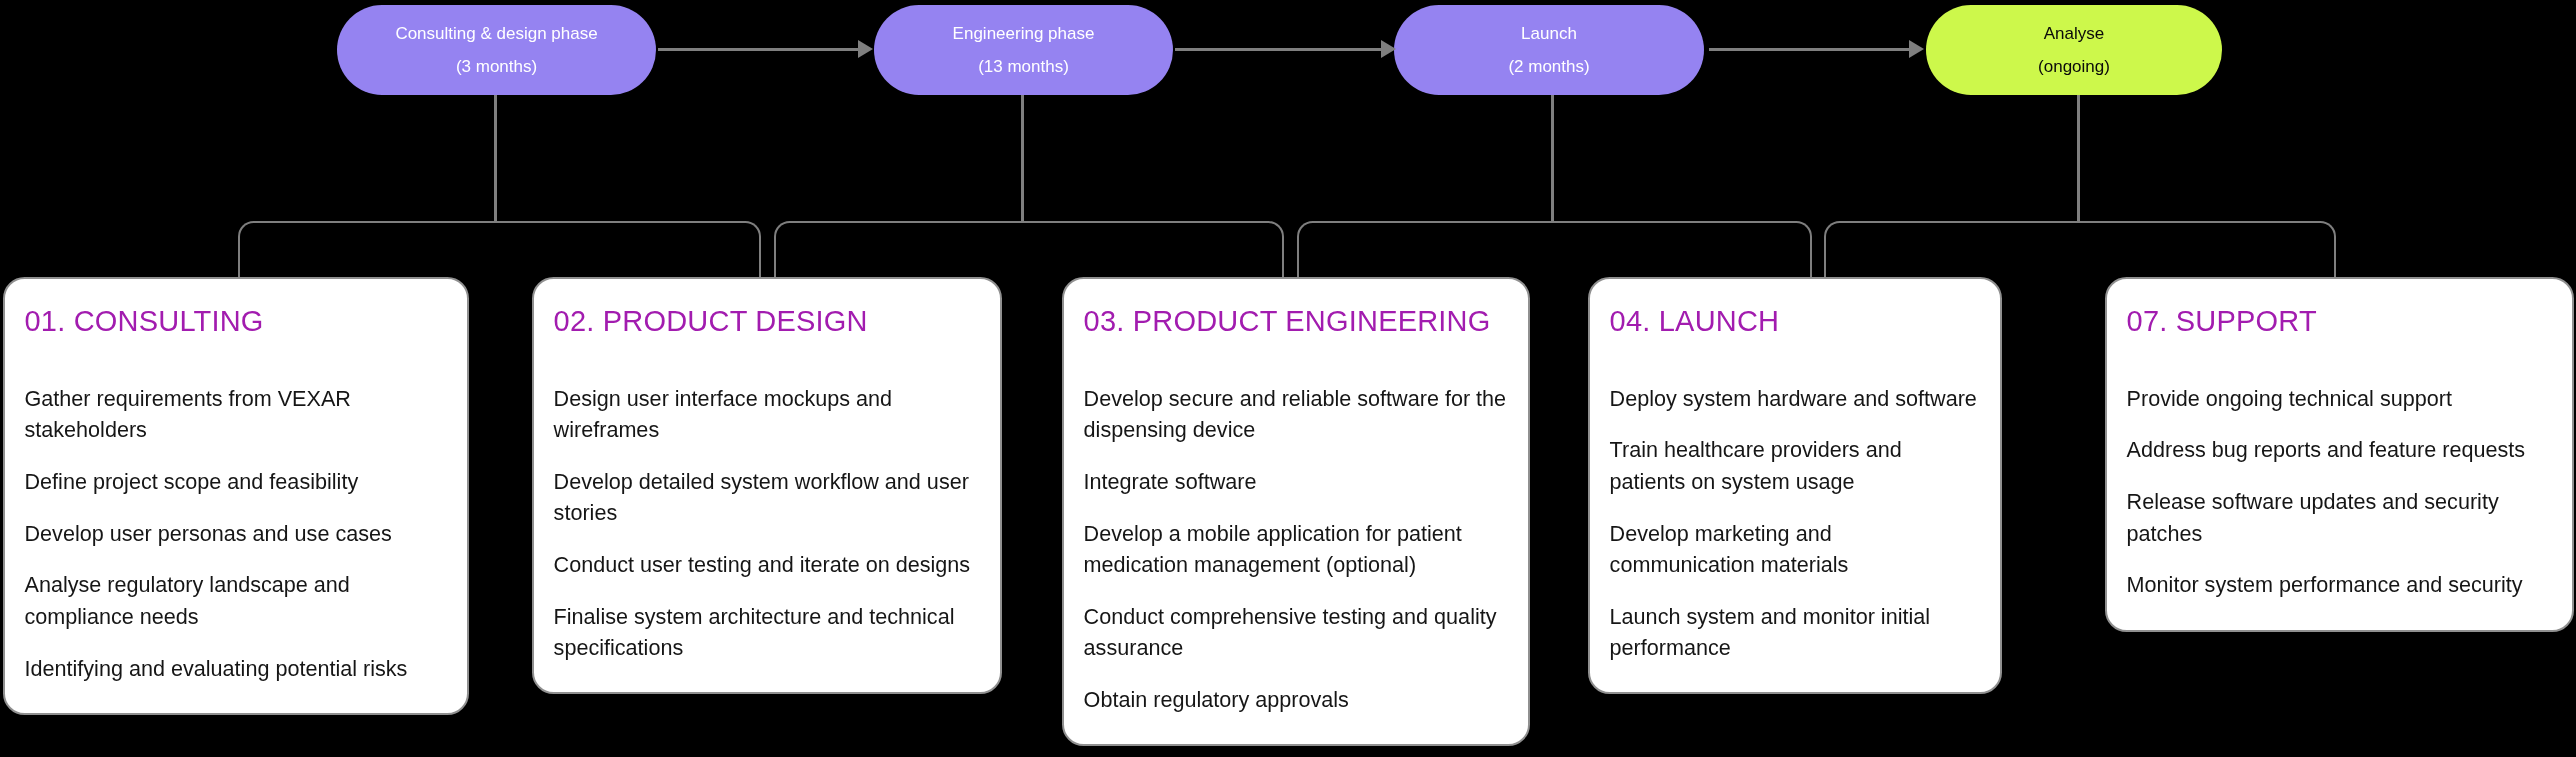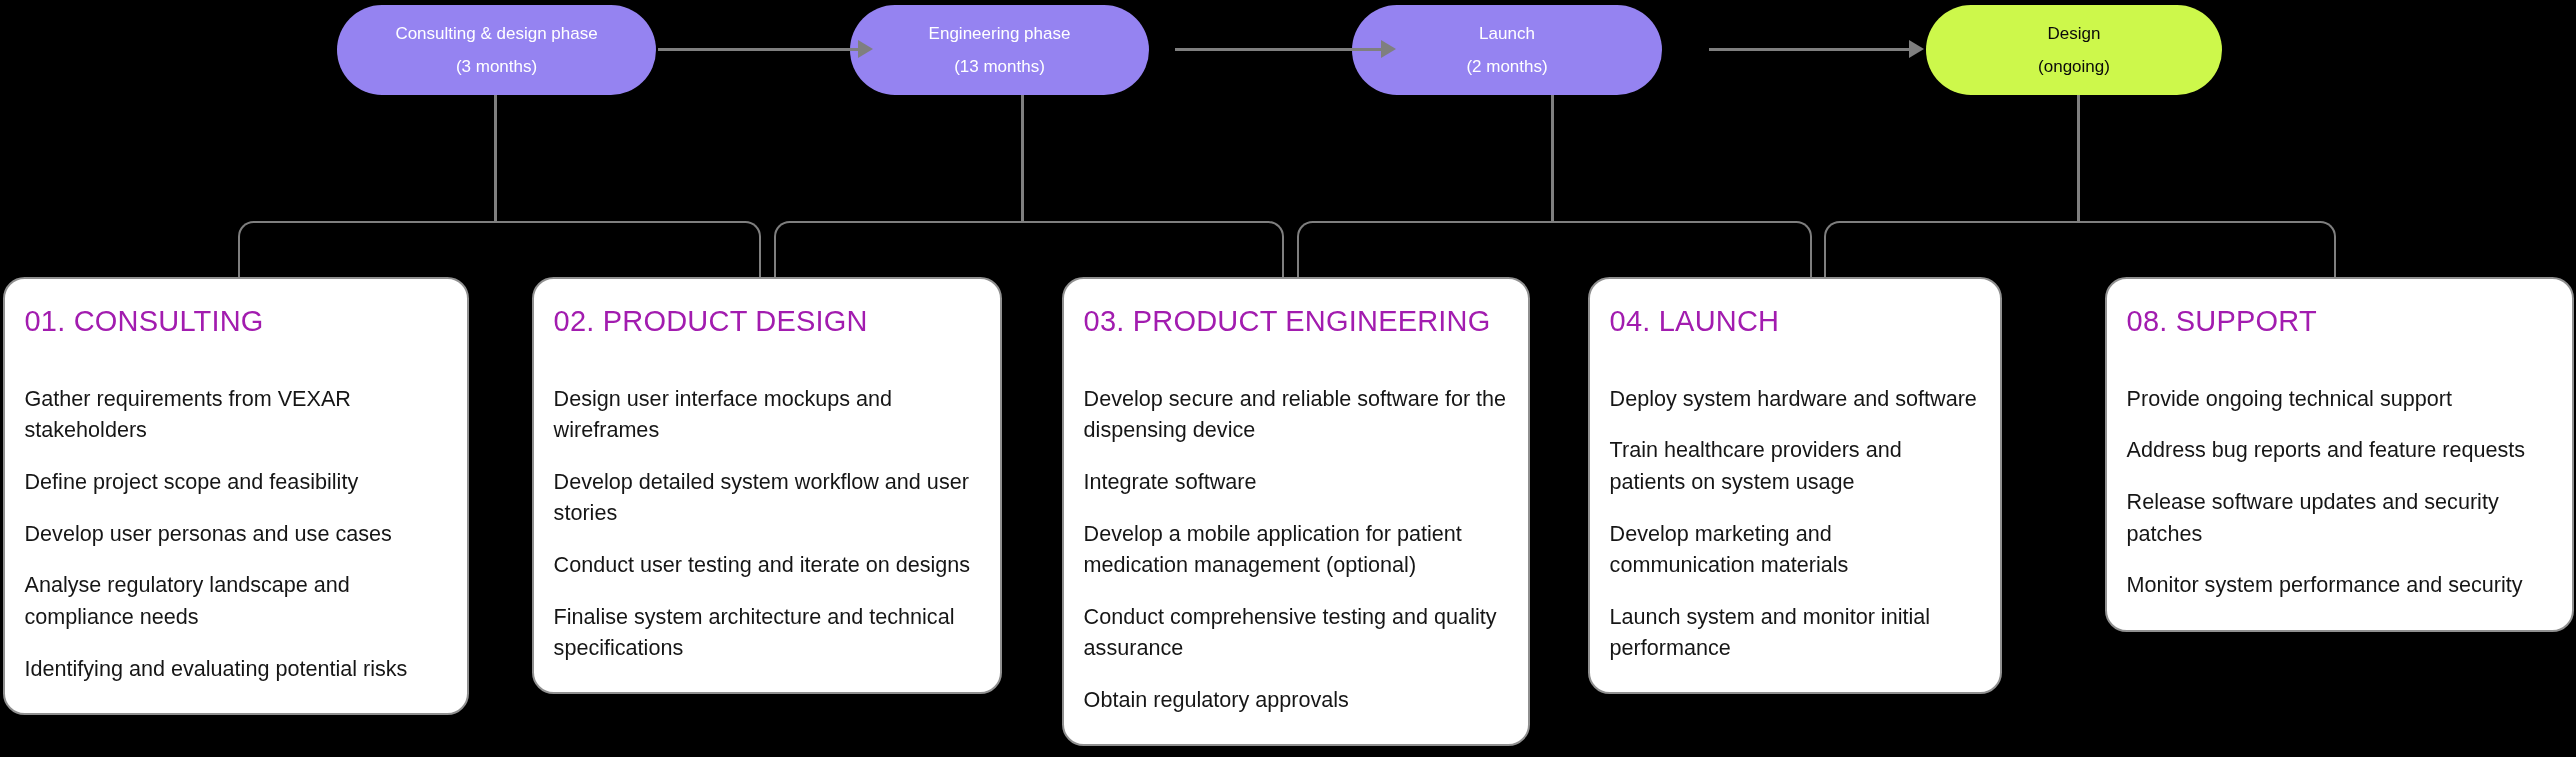--- a/index.html
+++ b/index.html
@@ -21,22 +21,22 @@
   }
   
   .pill{
     position:absolute;top:4.9px;height:90px;border-radius:45px;
     display:flex;flex-direction:column;align-items:center;justify-content:center;
     background:var(--phase-purple);color:var(--phase-text-light);
     text-align:center;line-height:33px;font-size:17px;font-weight:500;
   }
   .pill.lime{background:var(--phase-lime);color:var(--phase-text-dark);}
   .pill-1{left:337px;width:319px;}
-  .pill-2{left:850px;width:299px;}
-  .pill-3{left:1352px;width:310px;}
+  .pill-2{left:874px;width:299px;}
+  .pill-3{left:1394px;width:310px;}
   .pill-4{left:1926px;width:296px;}
   
   .arrow{position:absolute;top:37px;height:25.5px;}
   .arrow .shaft{position:absolute;left:0;right:11.8px;top:10.8px;height:2.9px;background:var(--connector-gray);}
   .arrow .head{
     position:absolute;right:0;top:2.9px;width:0;height:0;
     border-left:15.7px solid var(--connector-gray);
     border-top:9.8px solid transparent;border-bottom:9.8px solid transparent;
   }
   .arrow-1{left:658px;width:215px;}
@@ -88,21 +88,21 @@
   </div>
   <div class="pill pill-2">
     <span>Engineering phase</span>
     <span>(13 months)</span>
   </div>
   <div class="pill pill-3">
     <span>Launch</span>
     <span>(2 months)</span>
   </div>
   <div class="pill pill-4 lime">
-    <span>Design</span>
+    <span>Analyse</span>
     <span>(ongoing)</span>
   </div>
 
   <div class="arrow arrow-1">
     <div class="shaft"></div>
     <div class="head"></div>
   </div>
   <div class="arrow arrow-2">
     <div class="shaft"></div>
     <div class="head"></div>
@@ -154,21 +154,21 @@
   <div class="card card-4">
     <h2 class="card-title">04. LAUNCH</h2>
     <div class="card-items">
         <p class="card-item">Deploy system hardware and software</p>
         <p class="card-item">Train healthcare providers and patients on system usage</p>
         <p class="card-item">Develop marketing and communication materials</p>
         <p class="card-item">Launch system and monitor initial performance</p>
       </div>
   </div>
   <div class="card card-5">
-    <h2 class="card-title">08. SUPPORT</h2>
+    <h2 class="card-title">07. SUPPORT</h2>
     <div class="card-items">
         <p class="card-item">Provide ongoing technical support</p>
         <p class="card-item">Address bug reports and feature requests</p>
         <p class="card-item">Release software updates and security patches</p>
         <p class="card-item">Monitor system performance and security</p>
       </div>
   </div>
 
 </div>
 

